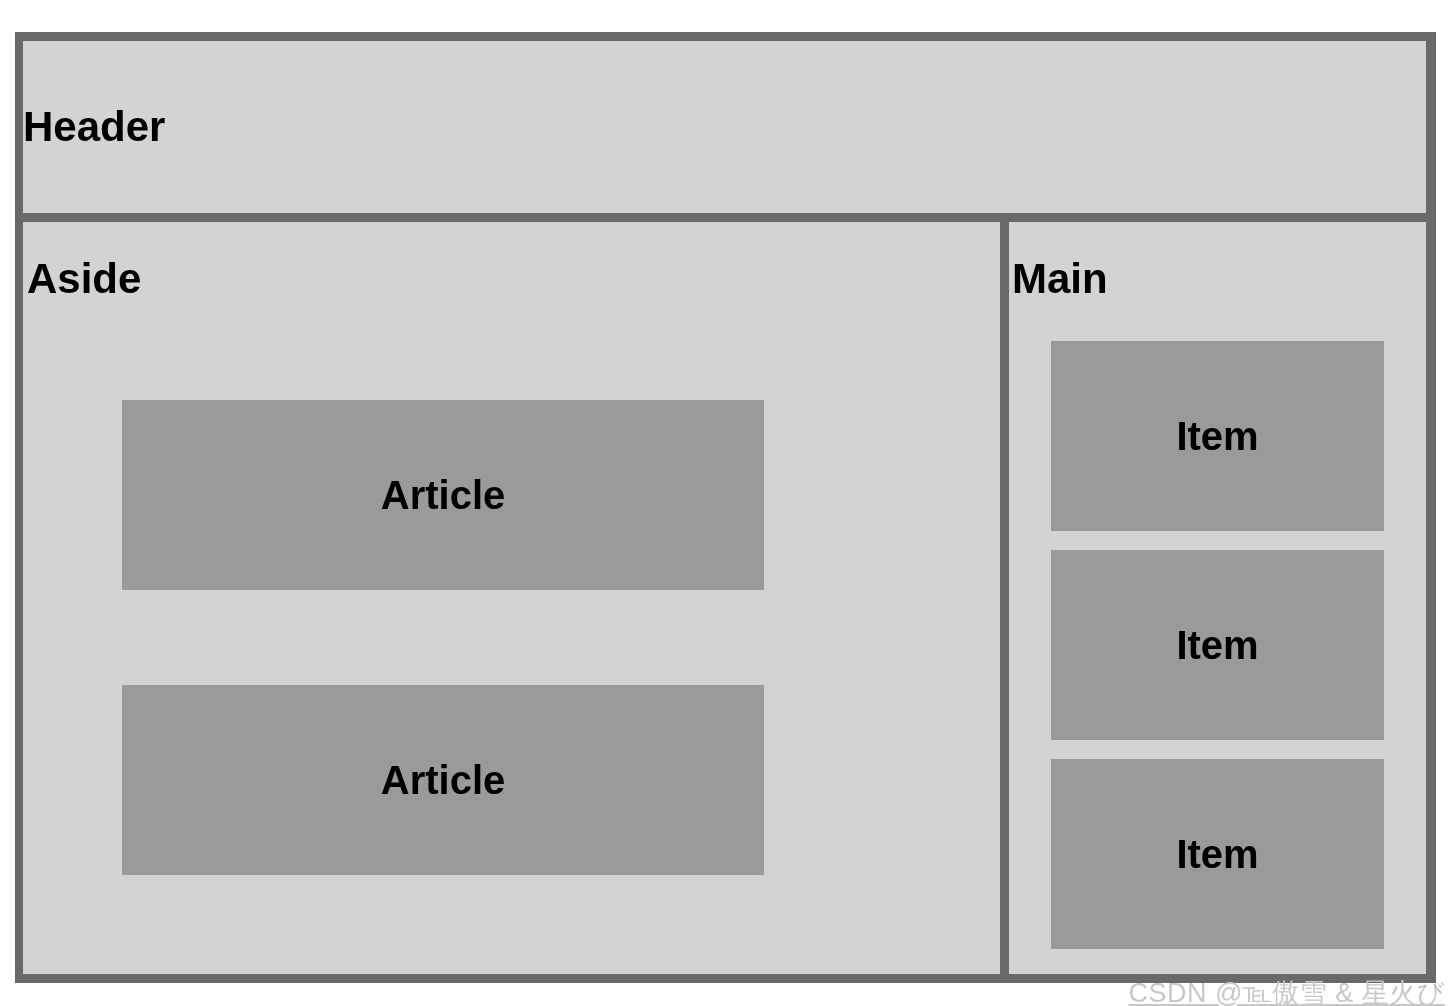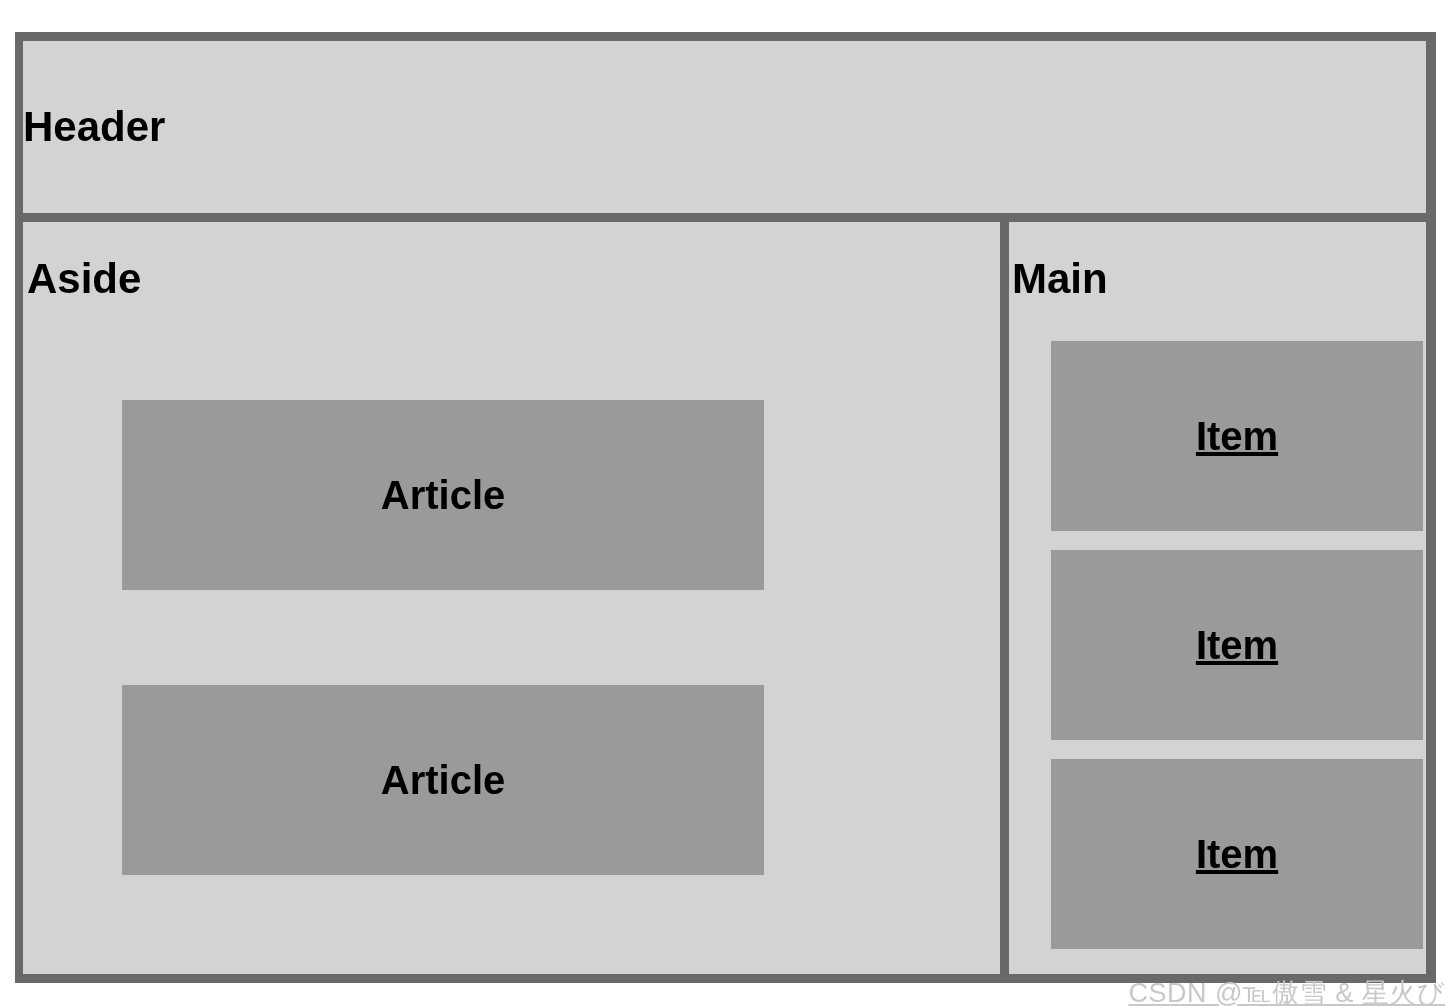--- a/index.html
+++ b/index.html
@@ -54,21 +54,21 @@
   .box-label{
     font-weight:bold;
     font-size:40px;
     color:var(--label,#000);
   }
 
   .article-box{ left:99px; width:642px; height:190px; }
   .article-1{ top:178px; }
   .article-2{ top:463px; }
 
-  .item-box{ left:42px; width:372px; height:190px;text-decoration:underline; }
+  .item-box{ left:42px; width:333px; height:190px; }
   .item-1{ top:119px; }
   .item-2{ top:328px; }
   .item-3{ top:537px; }
 
   .watermark{
     position:absolute;
     right:4px; top:975px;
     font-size:27px;
     letter-spacing:0.5px;
     color:var(--watermark,#c8c8c8);

